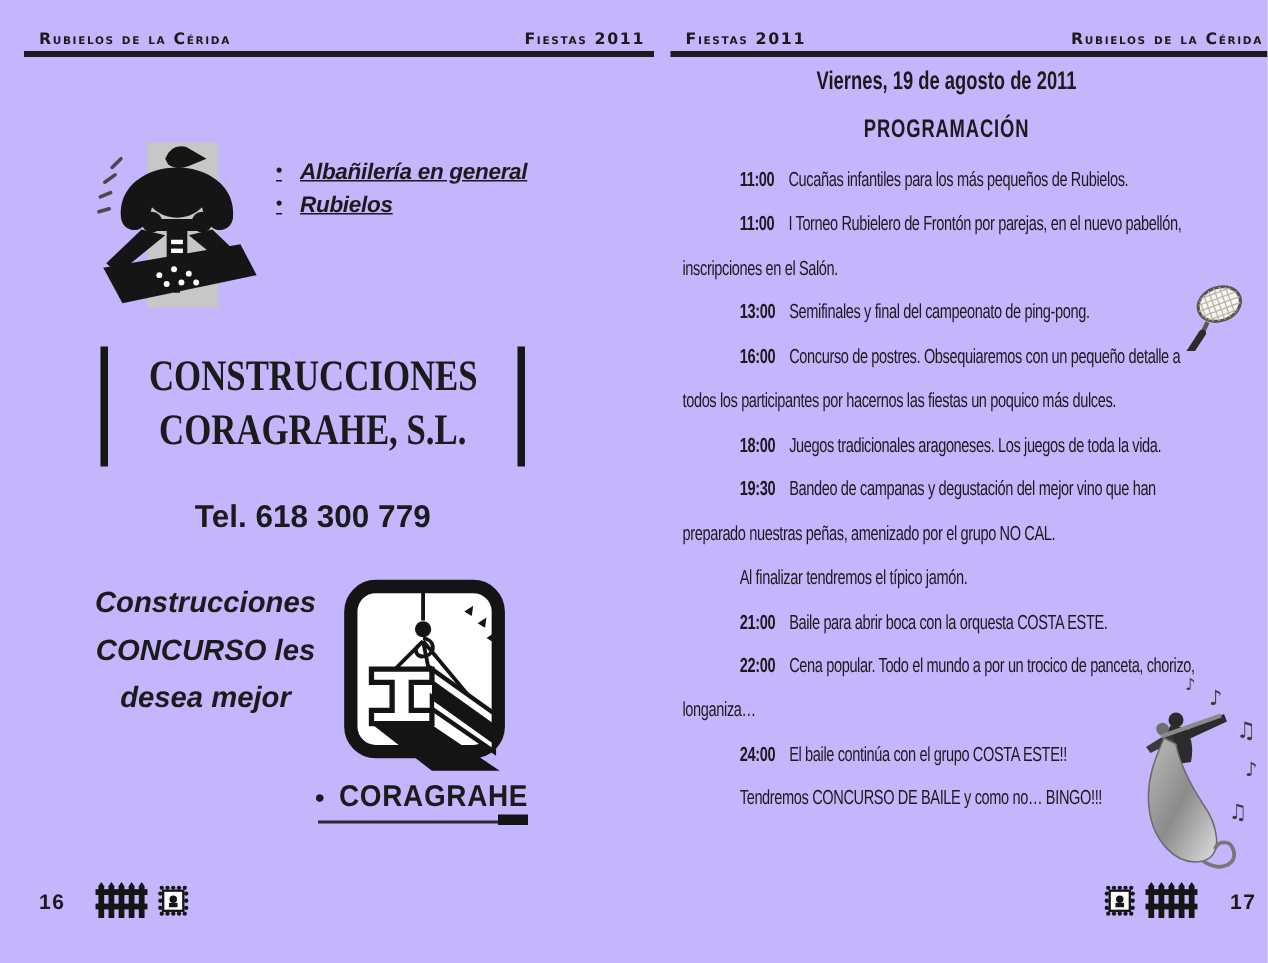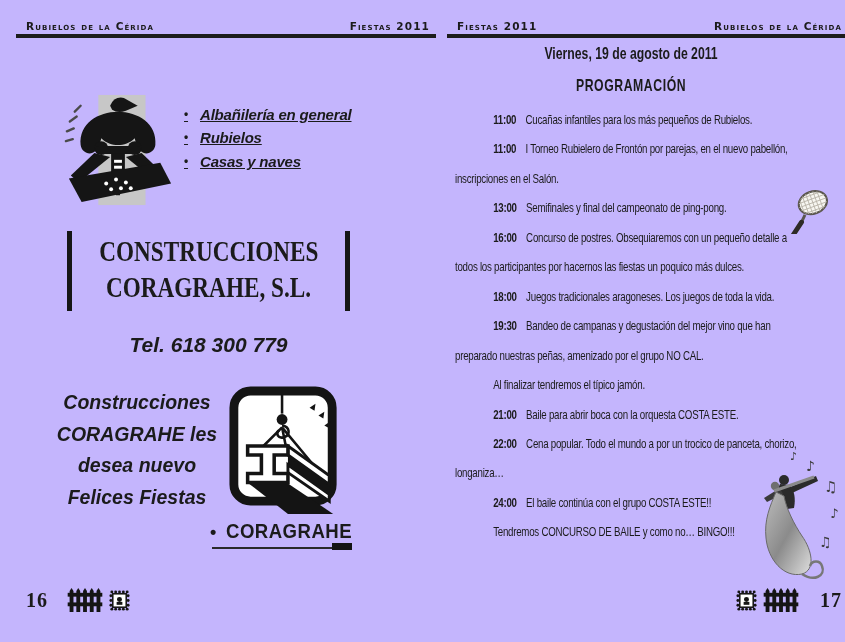--- a/index.html
+++ b/index.html
@@ -24,38 +24,38 @@
   .service::before{content:"•";font-style:normal;font-size:12px;margin-right:12px;position:relative;top:-2px;}
 
   .brand-box{position:absolute;left:67px;top:231px;width:283px;height:80px;}
   .bar{position:absolute;top:0;width:5px;height:80px;background:#161616;}
   .barl{left:0;}.barr{right:0;}
   .brand-text{position:absolute;left:5px;right:5px;top:2px;text-align:center;white-space:nowrap;
               font-family:"Liberation Serif",serif;font-weight:bold;font-size:29px;line-height:36px;
               transform:scaleX(0.8);transform-origin:center top;}
 
   .tel{position:absolute;left:67px;width:283px;top:333px;text-align:center;white-space:nowrap;
-       font-weight:bold;font-style:italic;font-size:21px;}
+       font-weight:bold;font-size:21px;}
 
   .greeting{position:absolute;left:46px;width:182px;top:387px;text-align:center;}
   .greet-line{font-weight:bold;font-style:italic;font-size:19.5px;line-height:31.5px;white-space:nowrap;}
 
   .beam{position:absolute;left:227px;top:384px;}
   .caption{position:absolute;left:210px;top:520px;width:155px;height:42px;}
   .cap-bullet{position:absolute;left:0;top:2px;font-size:18px;font-weight:bold;}
   .cap-text{position:absolute;left:16px;top:0;font-weight:bold;font-size:20px;letter-spacing:0.5px;
             transform:scaleX(0.93);transform-origin:left top;white-space:nowrap;}
   .cap-underline{position:absolute;left:2px;top:27px;width:132px;height:2px;background:#2a2a2a;}
   .cap-dash{position:absolute;left:122px;top:23px;width:20px;height:7px;background:#141414;}
 
   
   .footer{position:absolute;display:flex;align-items:center;gap:5px;}
   .fl{left:26px;top:588px;}
   .fr{left:735px;top:588px;}
-  .pnum{font-family:Liberation Serif, serif;font-weight:800;font-size:20px;letter-spacing:1px;}
+  .pnum{font-family:Liberation Sans, sans-serif;font-weight:800;font-size:14px;letter-spacing:1px;}
   .fl .pnum{margin-right:14px;}
   .fr .pnum{margin-left:16px;}
 
   
   .prog-col{position:absolute;left:455px;top:44px;width:489px;transform:scaleX(0.72);transform-origin:left top;}
   .title{margin:0;font-size:17px;font-weight:bold;text-align:center;line-height:20px;}
   .subtitle{margin:12px 0 0;font-size:17px;font-weight:bold;text-align:center;letter-spacing:0.8px;line-height:20px;}
   .prog-list{margin-top:9px;}
   .prog{margin:0;font-size:13.5px;letter-spacing:-0.35px;line-height:29.45px;text-indent:53px;}
   .ptime{font-weight:bold;margin-right:13px;}
@@ -112,40 +112,38 @@
             <circle cx="63" cy="98" r="2"></circle>
             <circle cx="73" cy="98" r="2"></circle>
         </g>
       </svg>
     </span>
 
     <ul class="services">
 
     <li class="service"><span>Albañilería en general</span></li>
         <li class="service"><span>Rubielos</span></li>
-        <li class="service"><span>Casas y naves</span></li>
       </ul>
 
     <div class="brand-box">
       <div class="bar barl"></div>
       <div class="brand-text">
         <div>CONSTRUCCIONES</div>
         <div>CORAGRAHE, S.L.</div>
       </div>
       <div class="bar barr"></div>
     </div>
 
     <div class="tel">Tel. 618 300 779</div>
 
     <div class="greeting">
 
     <div class="greet-line">Construcciones</div>
-        <div class="greet-line">CORAGRAHE les</div>
-        <div class="greet-line">desea nuevo</div>
-        <div class="greet-line">Felices Fiestas</div>
+        <div class="greet-line">CONCURSO les</div>
+        <div class="greet-line">desea mejor</div>
       </div>
 
     <span class="icon beam">
       <svg viewBox="0 0 118 132" width="116" height="130" aria-hidden="true">
         <rect x="7" y="7" width="100" height="112" rx="17" fill="#ffffff" stroke="#141414" stroke-width="9"></rect>
         <g stroke="#141414" fill="none" stroke-width="2.6">
           <line x1="56" y1="11" x2="56" y2="30"></line>
           <path d="M56 42 c8 1 9 10 2 12 c-6 2 -9 -4 -5 -7"></path>
           <path d="M56 44 L34 66 M56 44 L60 64 M56 44 L86 80"></path>
         </g>

